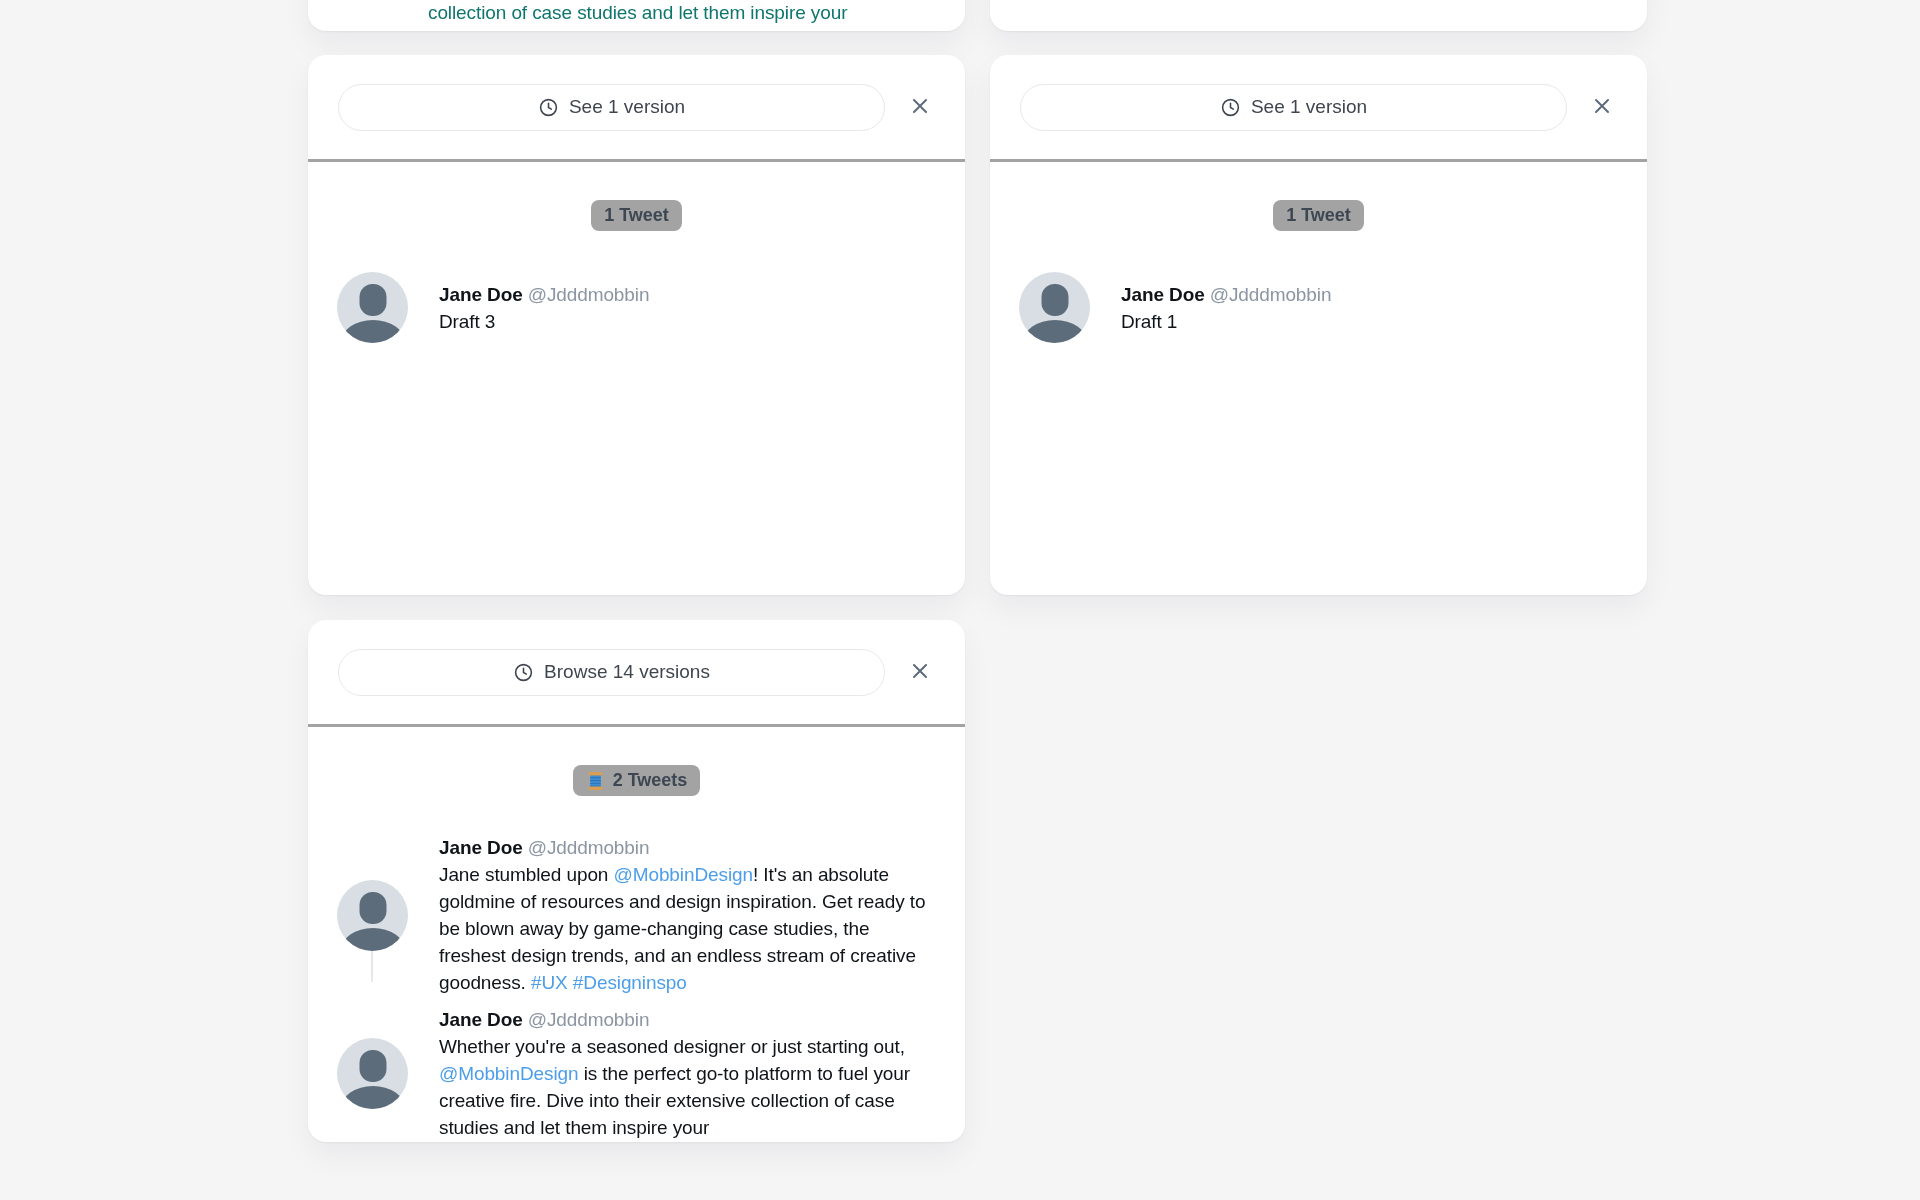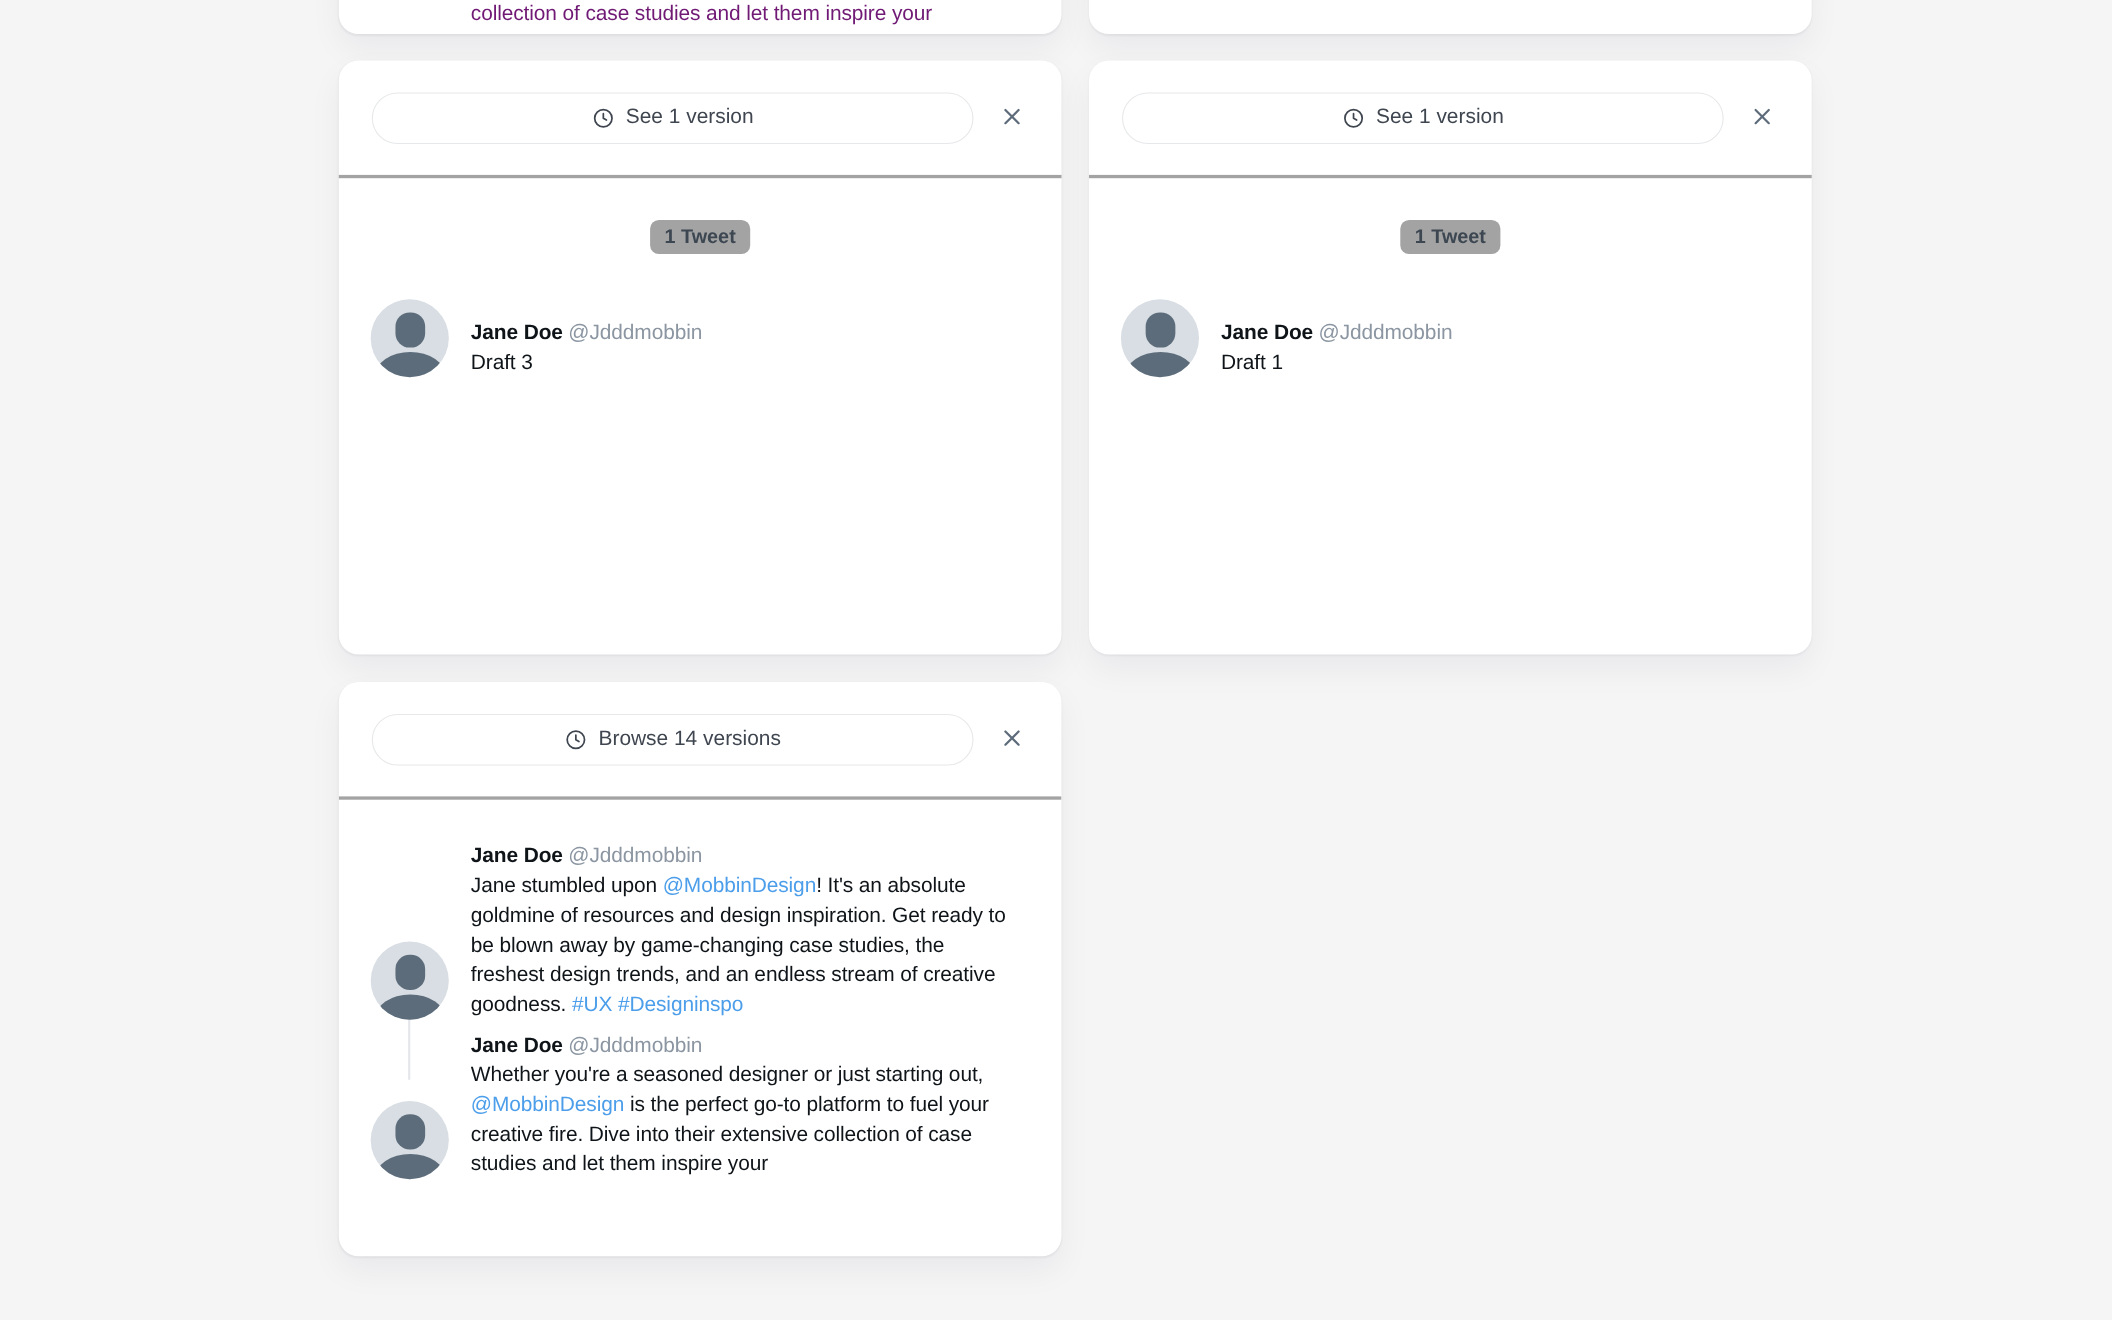--- a/index.html
+++ b/index.html
@@ -25,21 +25,21 @@
   #card-clip-left  { left: 308px; top: -70px; width: 657px; height: 101px; }
   #card-clip-right { left: 990px; top: -70px; width: 657px; height: 101px; }
   .clip-text {
     position: absolute;
     left: 120px;
     bottom: 5px;
     width: 500px;
     font-size: 19px;
     line-height: 27px;
     letter-spacing: -0.1px;
-    color: #701a75;
+    color: #0f766e;
     white-space: nowrap;
   }
 
   #card-draft2 { left: 308px; top: 55px;  width: 657px; height: 540px; }
   #card-draft1 { left: 990px; top: 55px;  width: 657px; height: 540px; }
   #card-thread { left: 308px; top: 620px; width: 657px; height: 522px; overflow: hidden; }
 
   .card-header {
     height: 107px;
     display: flex;
@@ -90,23 +90,24 @@
     font-weight: 700;
     font-size: 18px;
     line-height: 25px;
     padding: 3px 13px;
     border-radius: 8px;
   }
   .tweet-badge svg { display: block; }
 
   .tweet-row {
     display: flex;
-    align-items: flex-end;
+    align-items: center;
     padding-left: 29px;
     margin-top: 41px;
+    gap: 11px;
   }
   #card-thread .tweet-row.first  { margin-top: 38px; }
   #card-thread .tweet-row.second { margin-top: 10px; }
 
   .avatar {
     width: 71px;
     height: 71px;
     border-radius: 50%;
     background: #d8dee3;
     position: relative;
@@ -256,20 +257,33 @@
       </button>
       <button class="close-btn">
         <span>
           <svg width="24" height="24" viewBox="0 0 24 24" fill="none" stroke="#5d6b7a" stroke-width="2" stroke-linecap="round">
               <path d="M6 6 L18 18 M18 6 L6 18"></path>
             </svg>
         </span>
       </button>
     </div>
 
+    <div class="badge-row">
+      <span class="tweet-badge">
+        <span>
+          <svg width="19" height="20" viewBox="0 0 20 21">
+            <rect x="4.4" y="4" width="11.2" height="13" fill="#3b8dd4"></rect>
+            <path d="M4.4 7 H15.6 M4.4 10 H15.6 M4.4 13 H15.6 M4.4 16 H15.6" stroke="#2d74b4" stroke-width="1"></path>
+            <rect x="2.6" y="1" width="14.8" height="3.6" rx="1.7" fill="#d99e52"></rect>
+            <rect x="2.6" y="16.4" width="14.8" height="3.6" rx="1.7" fill="#d99e52"></rect>
+          </svg>
+        </span>
+        <span>2 Tweets</span>
+      </span>
+    </div>
 
     <div class="thread-line"></div>
 
     <div class="tweet-row first">
       <div class="avatar">
         <div class="head"></div>
         <div class="shoulders"></div>
       </div>
       <div class="tweet-content">
         <div class="tweet-name-line">

